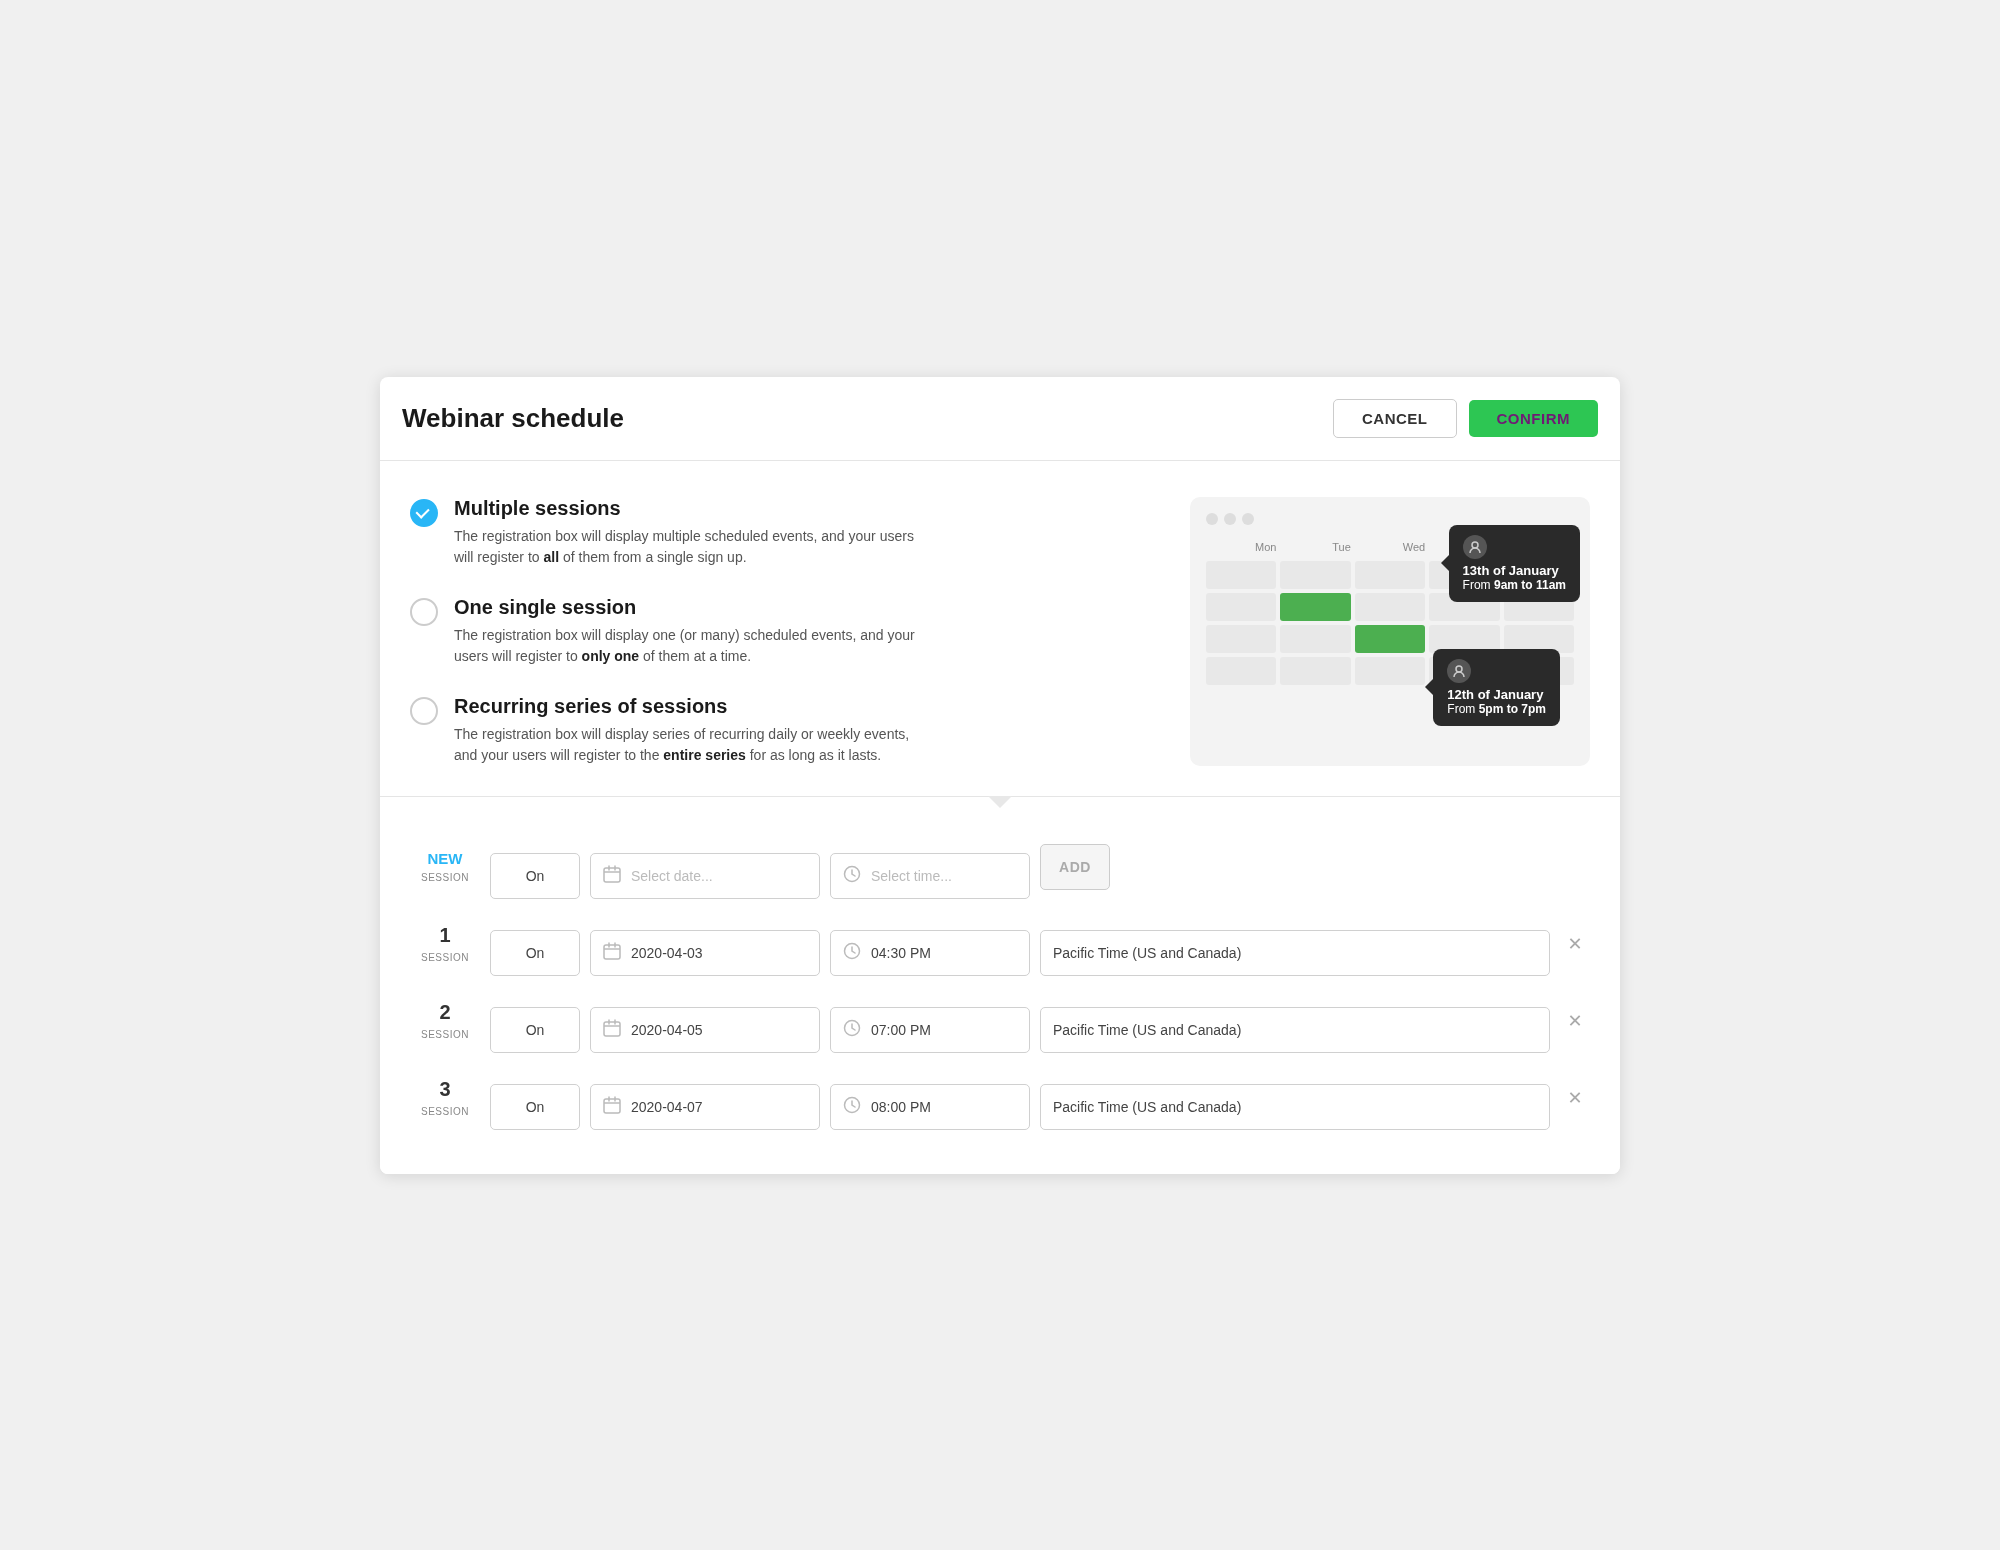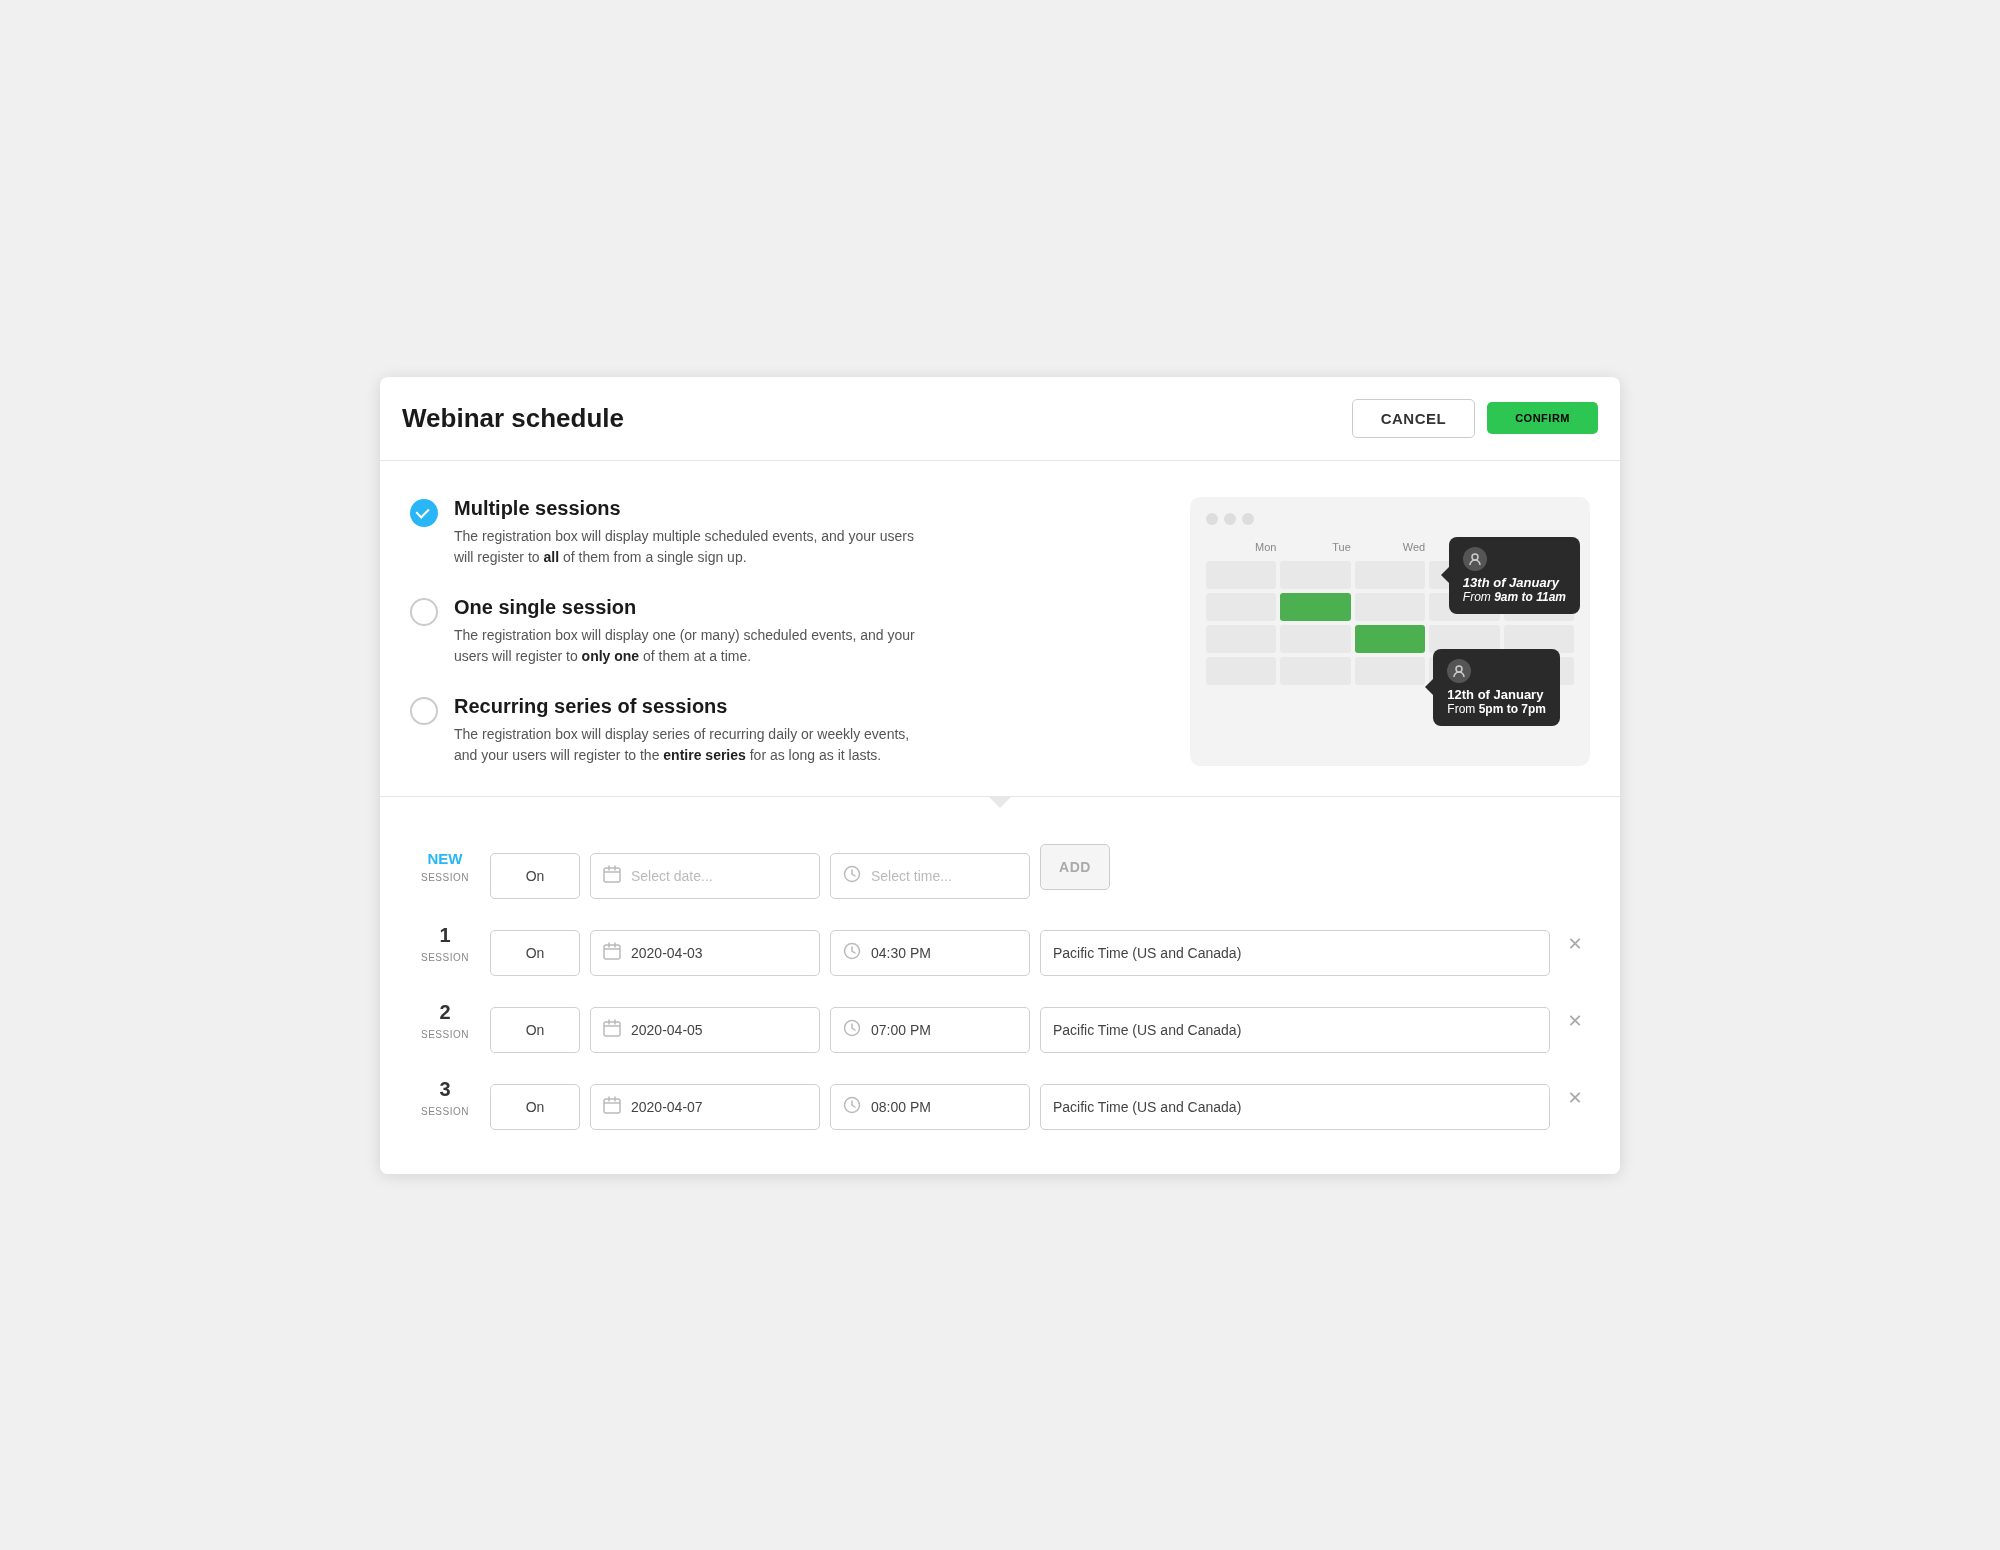--- a/index.html
+++ b/index.html
@@ -46,24 +46,24 @@
       font-weight: 600;
       letter-spacing: 0.5px;
       color: #333;
       cursor: pointer;
     }
     .btn-confirm {
       padding: 10px 28px;
       border: none;
       background: #2dc653;
       border-radius: 5px;
-      font-size: 11px;
+      font-size: 15px;
       font-weight: 700;
       letter-spacing: 0.5px;
-      color: #000000;
+      color: #701a75;
       cursor: pointer;
     }
     
     .options-section {
       display: flex;
       padding: 36px 30px 30px 30px;
       gap: 40px;
     }
     .options-left {
       flex: 1;
@@ -154,30 +154,29 @@
       height: 28px;
       background: #e8e8e8;
       border-radius: 3px;
     }
     .cal-cell.green {
       background: #4caf50;
     }
     
     .tooltip-1 {
       position: absolute;
-      top: 40px;
+      top: 28px;
       right: 10px;
       background: #2a2a2a;
       color: #fff;
       border-radius: 8px;
       padding: 10px 14px;
       font-size: 13px;
       white-space: nowrap;
       z-index: 10;
-      font-style: italic;
     }
     .tooltip-2 {
       position: absolute;
       bottom: 40px;
       right: 30px;
       background: #2a2a2a;
       color: #fff;
       border-radius: 8px;
       padding: 10px 14px;
       font-size: 13px;

